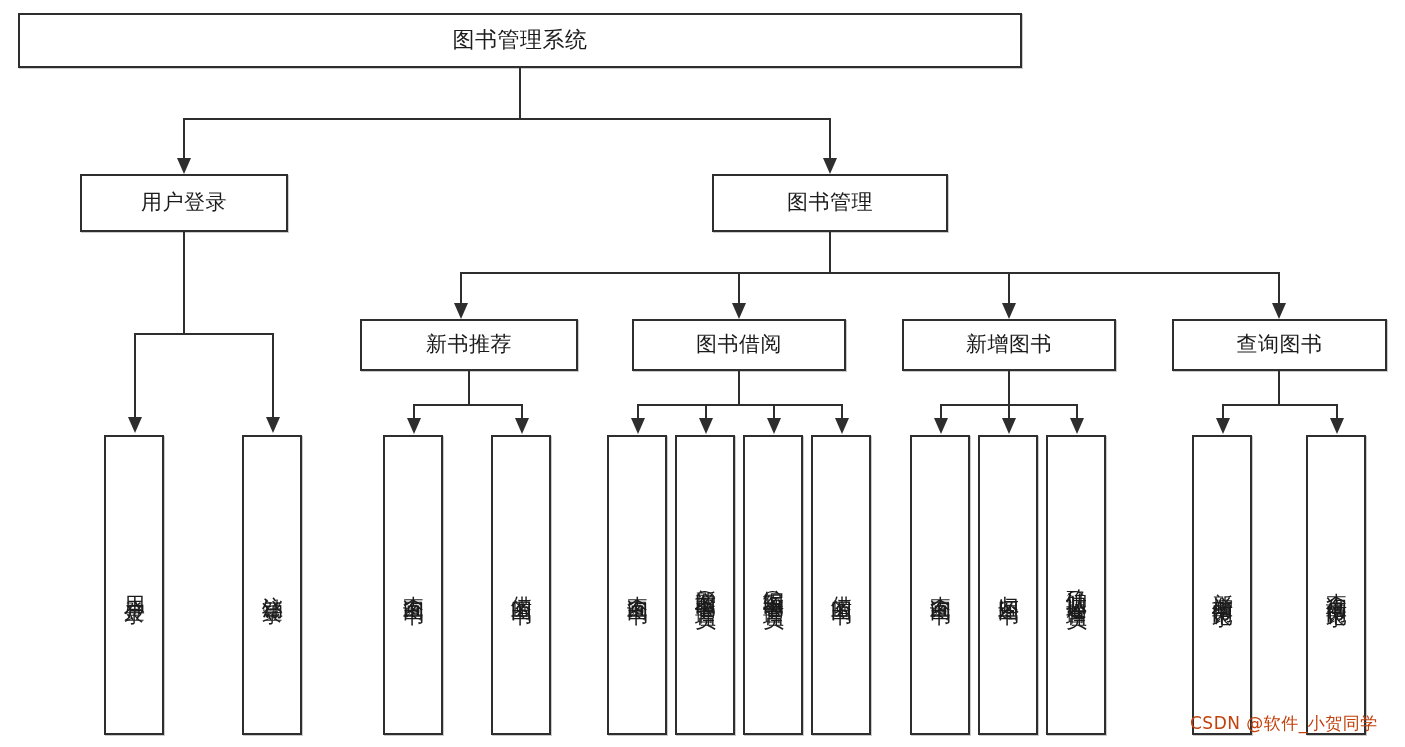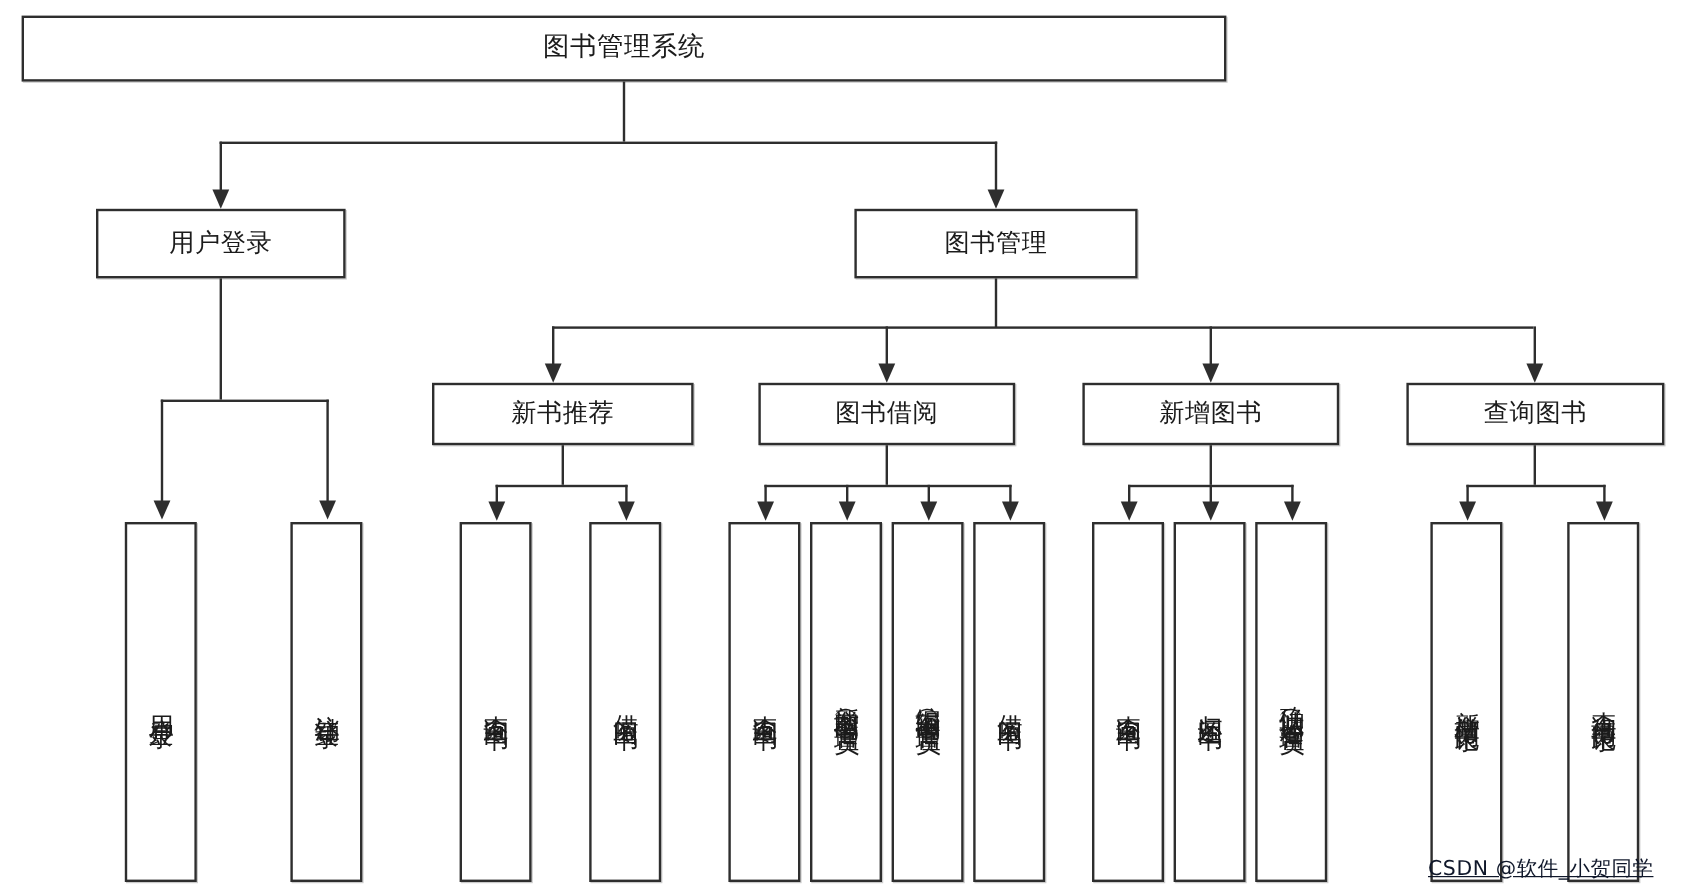--- a/index.html
+++ b/index.html
@@ -66,25 +66,24 @@
     position: absolute;
     width: 0;
     height: 0;
     border-left: 7px solid transparent;
     border-right: 7px solid transparent;
     border-top: 16px solid #2e2e2e;
   }
 
   .watermark {
     position: absolute;
-    color: #0f172a;
+    color: #c2410c;
     font-size: 17px;
     white-space: nowrap;
     letter-spacing: 0.5px;
-    text-decoration: underline;
   }
 </style>
 </head>
 <body>
 
 <div id="canvas">
 
   <div class="node root h" style="left:18px; top:13px; width:1004px; height:55px;">
     <span class="label">图书管理系统</span>
   </div>

